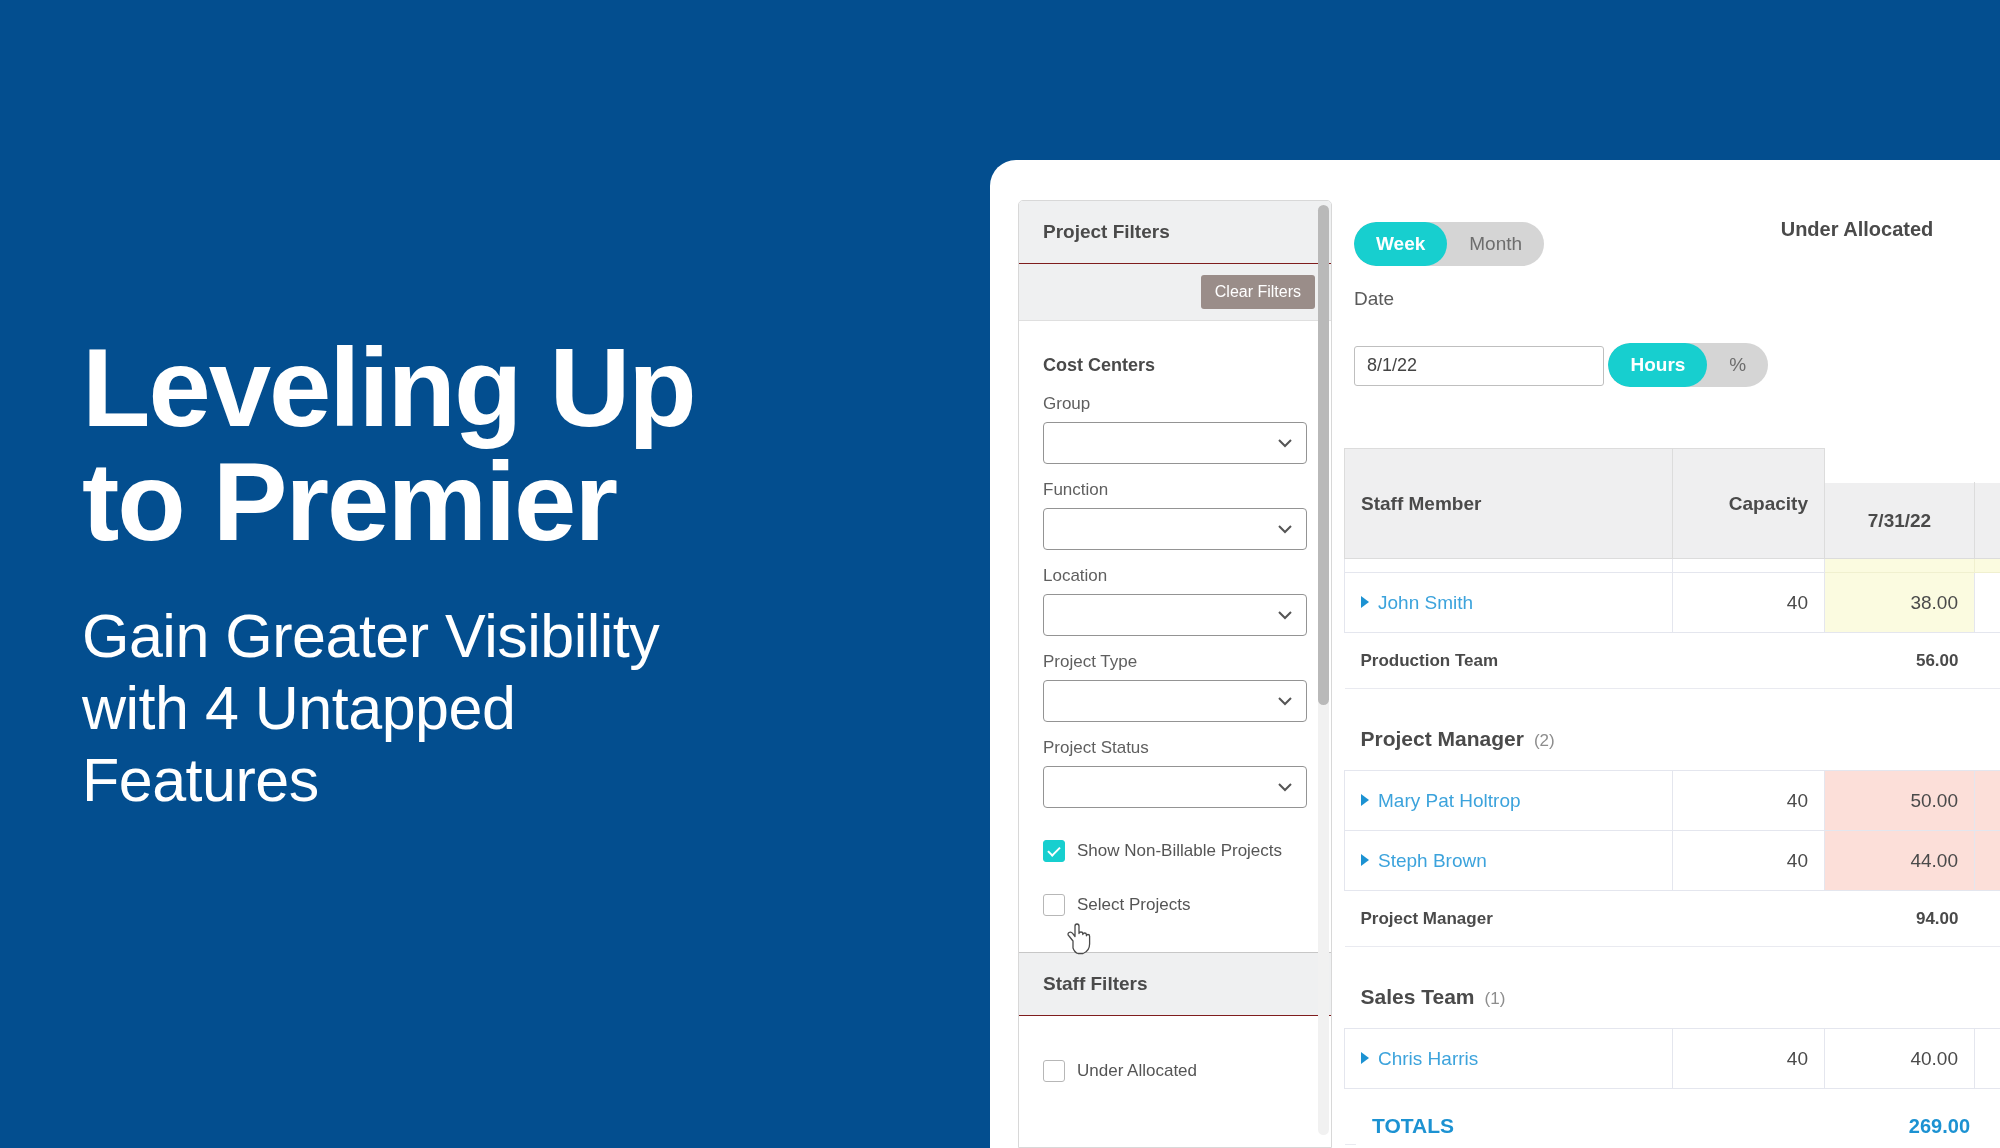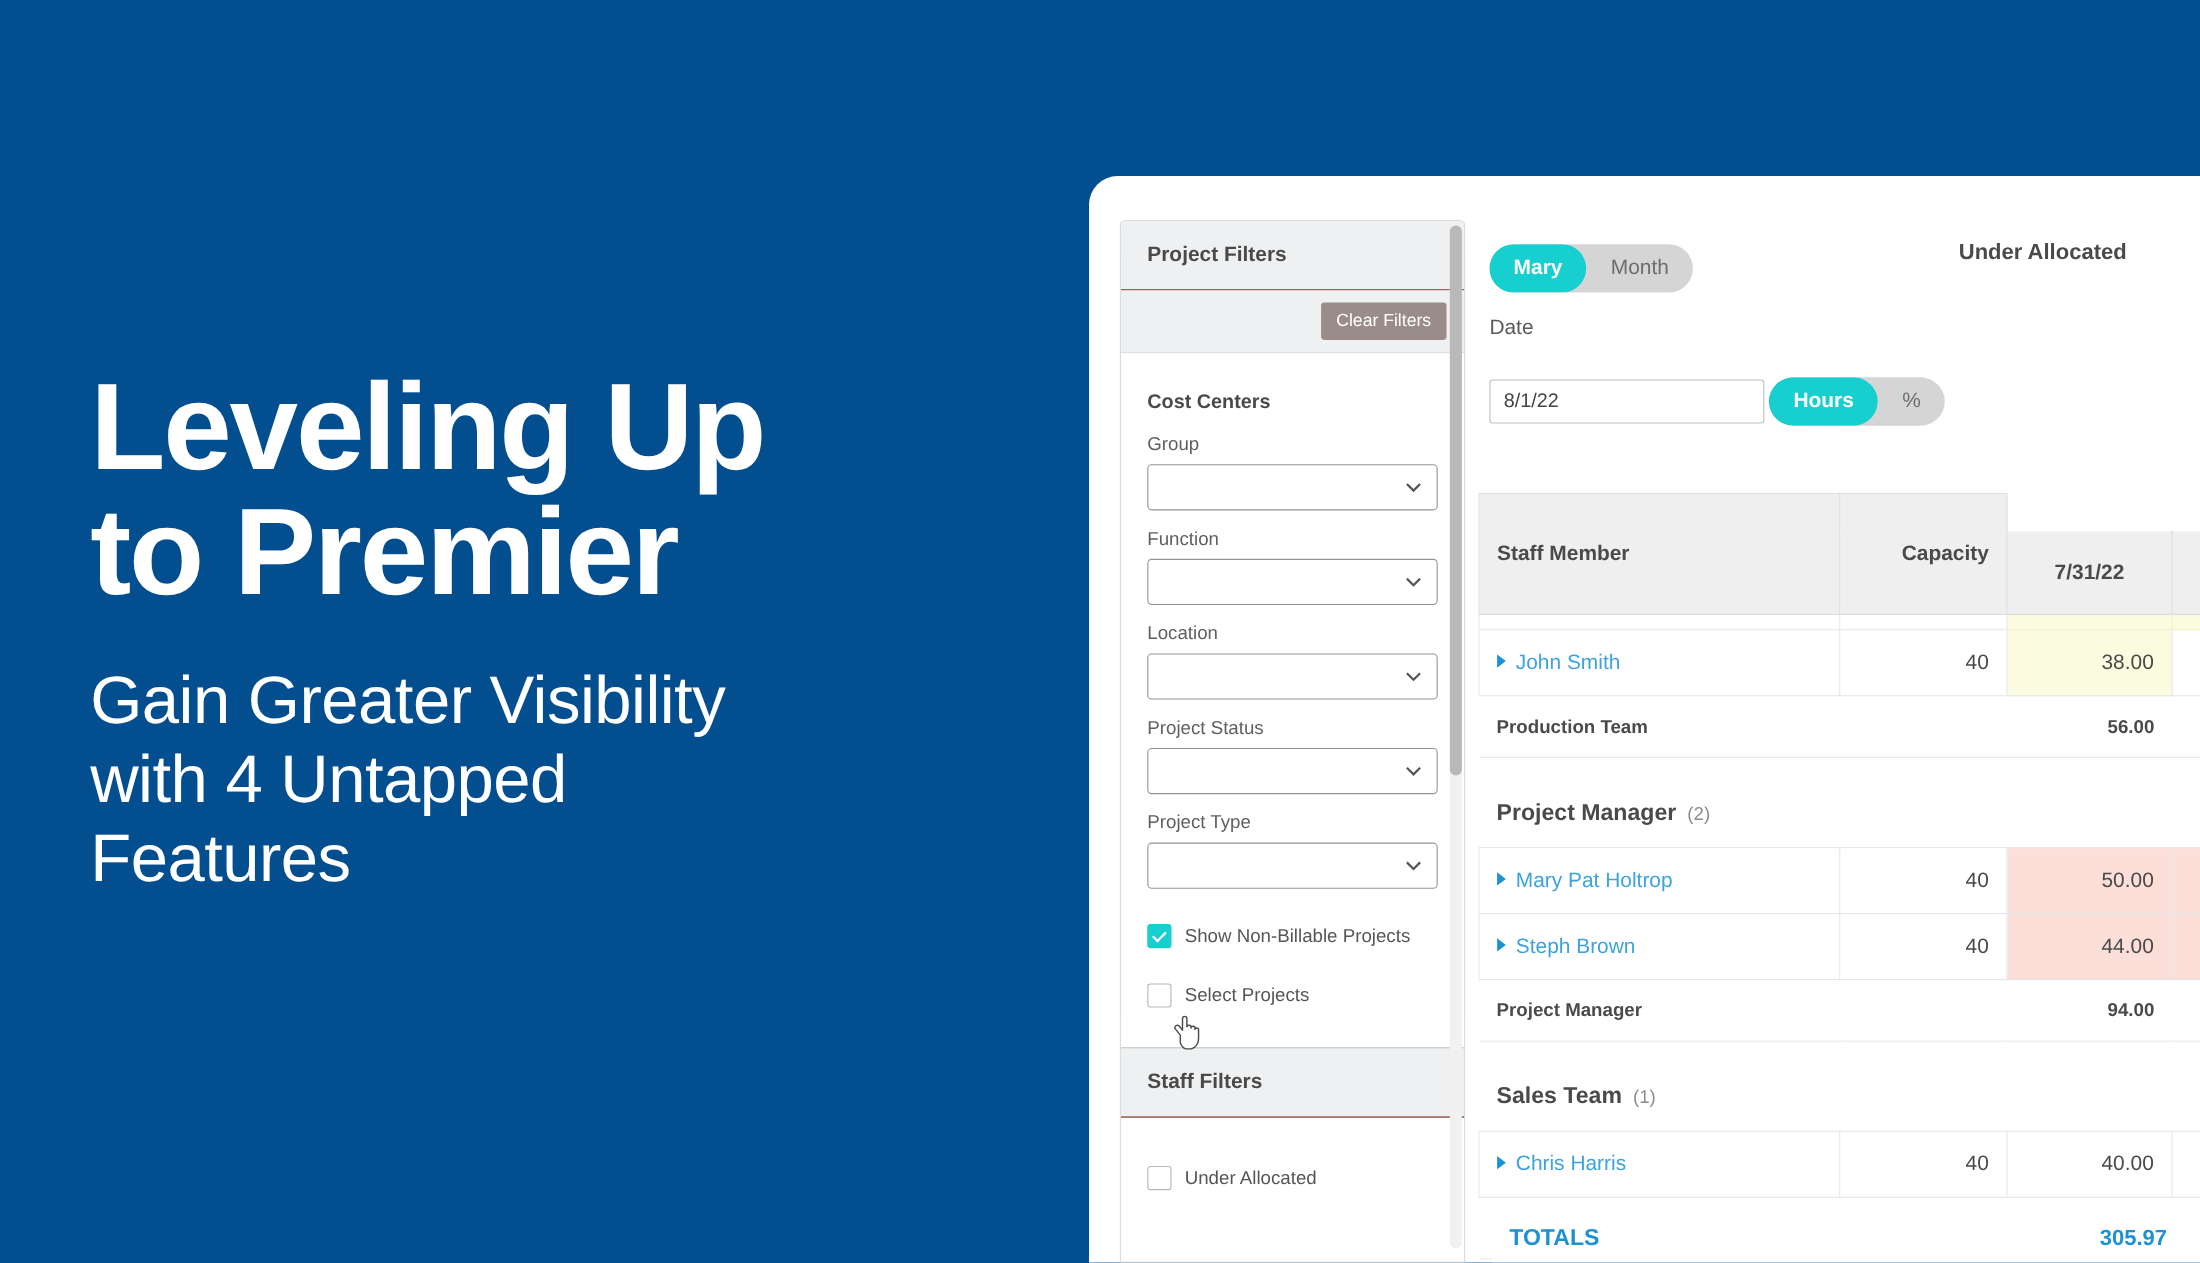--- a/index.html
+++ b/index.html
@@ -266,37 +266,37 @@
         <div>
           <div class="field-label">Location</div>
           <div class="select-box">
             <svg class="chev" viewBox="0 0 16 16">
                 <path d="M2 5 L8 11 L14 5" stroke="#555" stroke-width="2" fill="none"></path>
               </svg>
           </div>
         </div>
 
         <div>
+          <div class="field-label">Project Type</div>
+          <div class="select-box">
+            <svg class="chev" viewBox="0 0 16 16">
+                <path d="M2 5 L8 11 L14 5" stroke="#555" stroke-width="2" fill="none"></path>
+              </svg>
+          </div>
+        </div>
+
+        <div>
           <div class="field-label">Project Status</div>
           <div class="select-box">
             <svg class="chev" viewBox="0 0 16 16">
                 <path d="M2 5 L8 11 L14 5" stroke="#555" stroke-width="2" fill="none"></path>
               </svg>
           </div>
         </div>
 
-        <div>
-          <div class="field-label">Project Type</div>
-          <div class="select-box">
-            <svg class="chev" viewBox="0 0 16 16">
-                <path d="M2 5 L8 11 L14 5" stroke="#555" stroke-width="2" fill="none"></path>
-              </svg>
-          </div>
-        </div>
-
         <div class="chk-row">
           <div class="chk on"></div>
           <div class="chk-label">Show Non-Billable Projects</div>
         </div>
 
         <div class="chk-row">
           <div class="chk"></div>
           <div class="chk-label">Select Projects</div>
         </div>
       </div>
@@ -316,21 +316,21 @@
 
       <div id="filters-scrollbar">
         <div class="thumb"></div>
       </div>
     </div>
 
     <div id="right-col">
 
       <div id="controls">
         <div class="pill">
-          <div class="seg active">Mary</div>
+          <div class="seg active">Week</div>
           <div class="seg">Month</div>
         </div>
 
         <div class="date-label">Date</div>
         <input id="date-input" type="text" readonly="" value="8/1/22" style="">
 
         <div class="pill" id="hours-pill">
           <div class="seg active">Hours</div>
           <div class="seg">%</div>
         </div>
@@ -453,20 +453,20 @@
               <td></td>
 
             </tr>
 
           </tbody>
         </table>
 
         <div id="totals-row">
           <div class="tl">TOTALS</div>
           <div class="tc"></div>
-          <div class="td1">305.97</div>
+          <div class="td1">269.00</div>
           <div class="td2">2</div>
         </div>
       </div>
     </div>
 
   </div>
 </div>
 
 </body></html>

